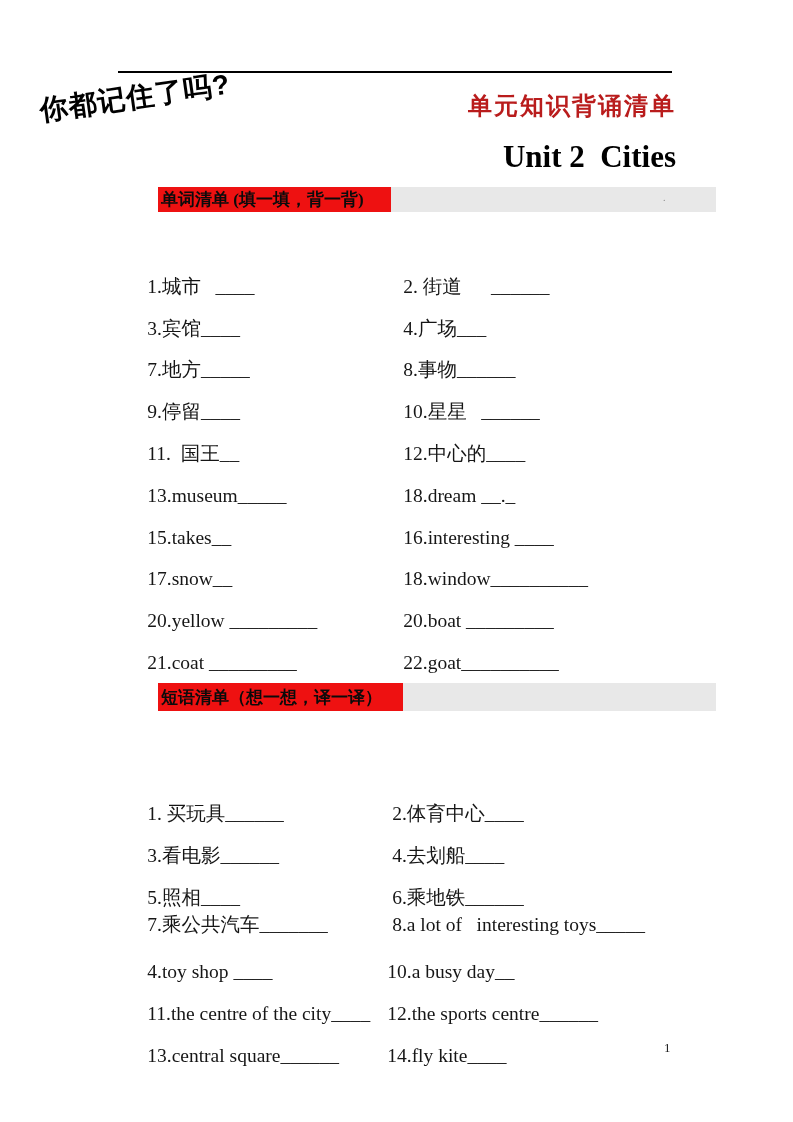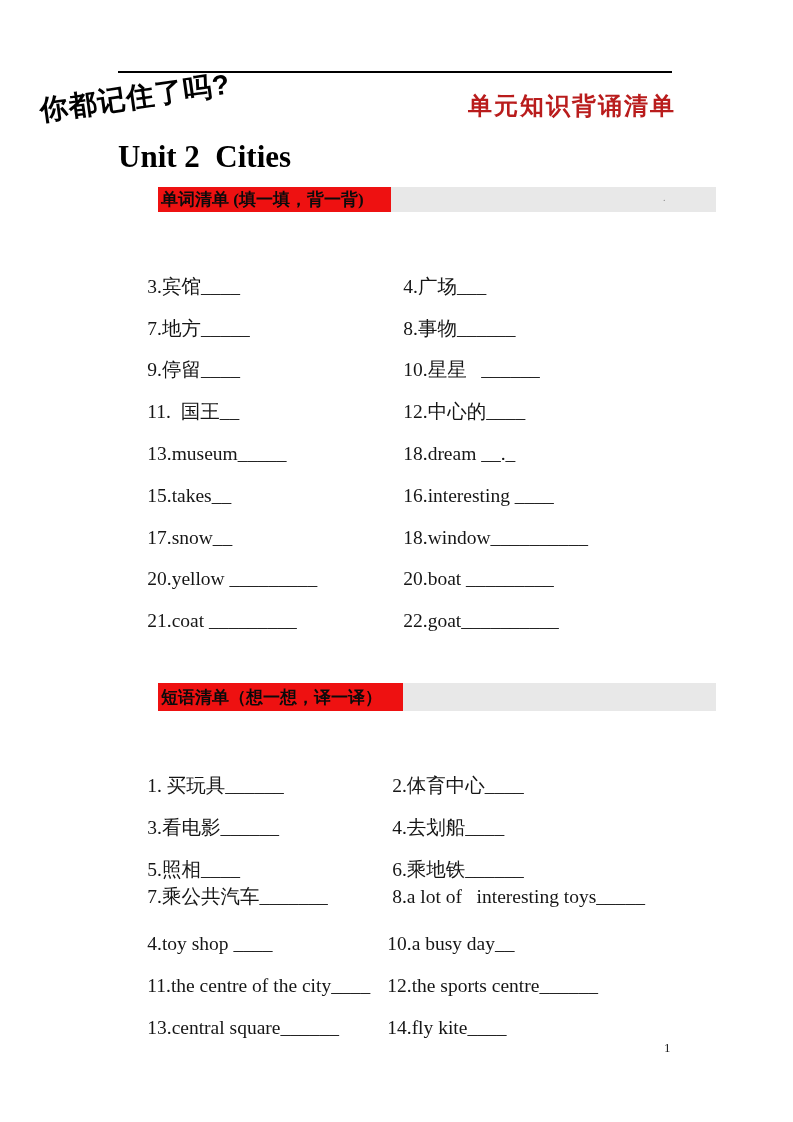--- a/index.html
+++ b/index.html
@@ -27,21 +27,21 @@
     transform:rotate(-8deg);transform-origin:left center;
     white-space:pre;color:#000;
   }
   .title-cn{
     position:absolute;left:118px;top:90px;width:558px;
     text-align:right;font-weight:bold;font-size:24px;
     letter-spacing:2px;color:#b91c1c;white-space:pre;
   }
   .title-en{
     position:absolute;left:118px;top:139px;width:558px;
-    text-align:left;font-weight:bold;font-size:31px;
+    text-align:right;font-weight:bold;font-size:31px;
     color:#000;white-space:pre;
   }
   .banner{
     position:absolute;left:118px;width:558px;display:flex;align-items:stretch;margin-left:40px;
   }
   .banner-red{
     background:var(--banner-red);
     color:#0b0b0b;font-weight:bold;font-size:17px;
     white-space:pre;padding-left:3px;flex:0 0 auto;
     display:flex;align-items:center;
@@ -57,21 +57,21 @@
     position:absolute;left:272px;top:6px;
     font-size:10px;color:#8a8a8a;line-height:10px;
   }
   .rows{position:absolute;left:118px;width:560px;}
   .row{white-space:pre;font-size:19.5px;color:var(--ink);}
   .cell-left{display:inline-block;vertical-align:bottom;white-space:pre;}
   .cell-right{display:inline-block;vertical-align:bottom;white-space:pre;}
   .word-rows{top:224px;}
   .word-rows .row{height:41.8px;line-height:41.8px;}
   .word-rows .cell-left{width:256px;}
-  .phrase-rows{top:723px;}
+  .phrase-rows{top:751px;}
   .phrase-rows .row{height:42px;line-height:42px;}
   .phrase-rows .row:nth-child(4){height:32px;line-height:32px;}
   .phrase-rows .cell-left{width:240px;}
   .page-number{
     position:absolute;left:664px;top:1040px;
     font-size:13px;color:#222;
   }
 </style>
 </head>
 <body>
@@ -87,20 +87,23 @@
   <div class="title-en">Unit 2  Cities</div>
 
   <div class="banner banner1">
     <span class="banner-red">单词清单 (填一填，背一背)</span>
     <span class="banner-gray">
       <span class="speck">.</span>
     </span>
   </div>
 
   <div class="rows word-rows">
+    <div class="row">
+      <span class="cell-left">1.城市   ____</span><span class="cell-right">2. 街道      ______</span>
+    </div>
     <div class="row">
       <span class="cell-left">3.宾馆____</span><span class="cell-right">4.广场___</span>
     </div>
     <div class="row">
       <span class="cell-left">7.地方_____</span><span class="cell-right">8.事物______</span>
     </div>
     <div class="row">
       <span class="cell-left">9.停留____</span><span class="cell-right">10.星星   ______</span>
     </div>
     <div class="row">

